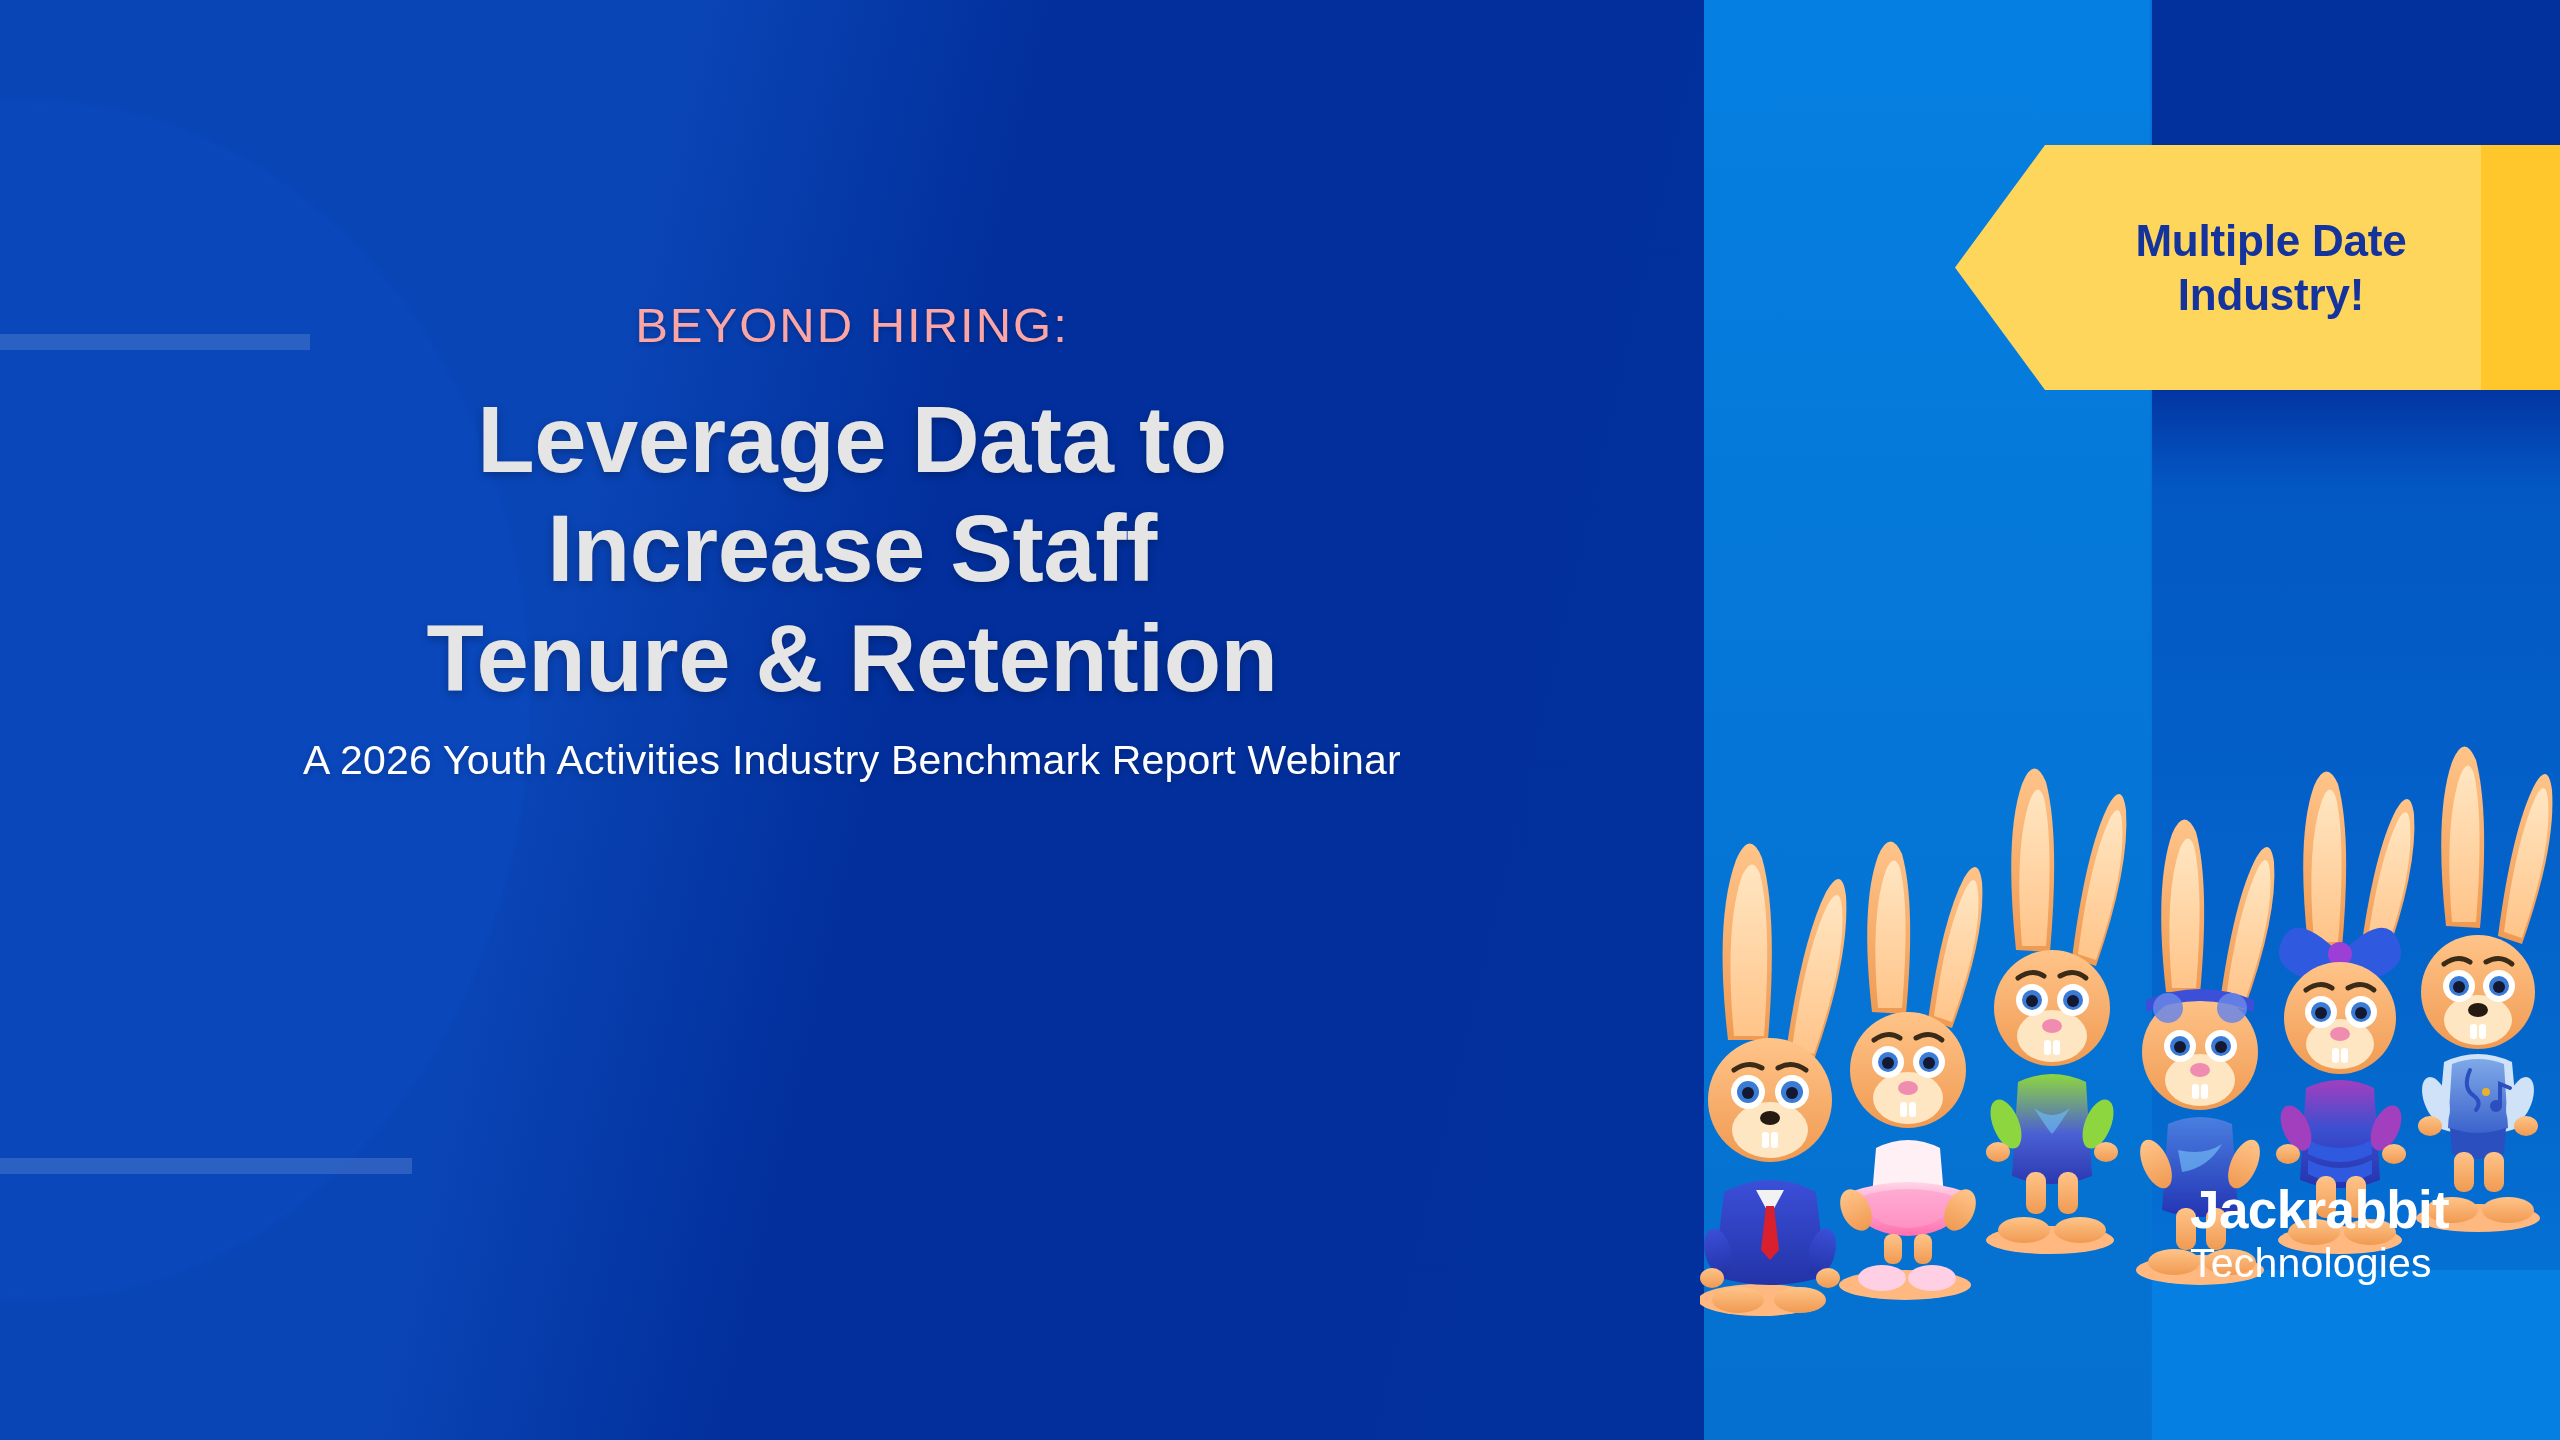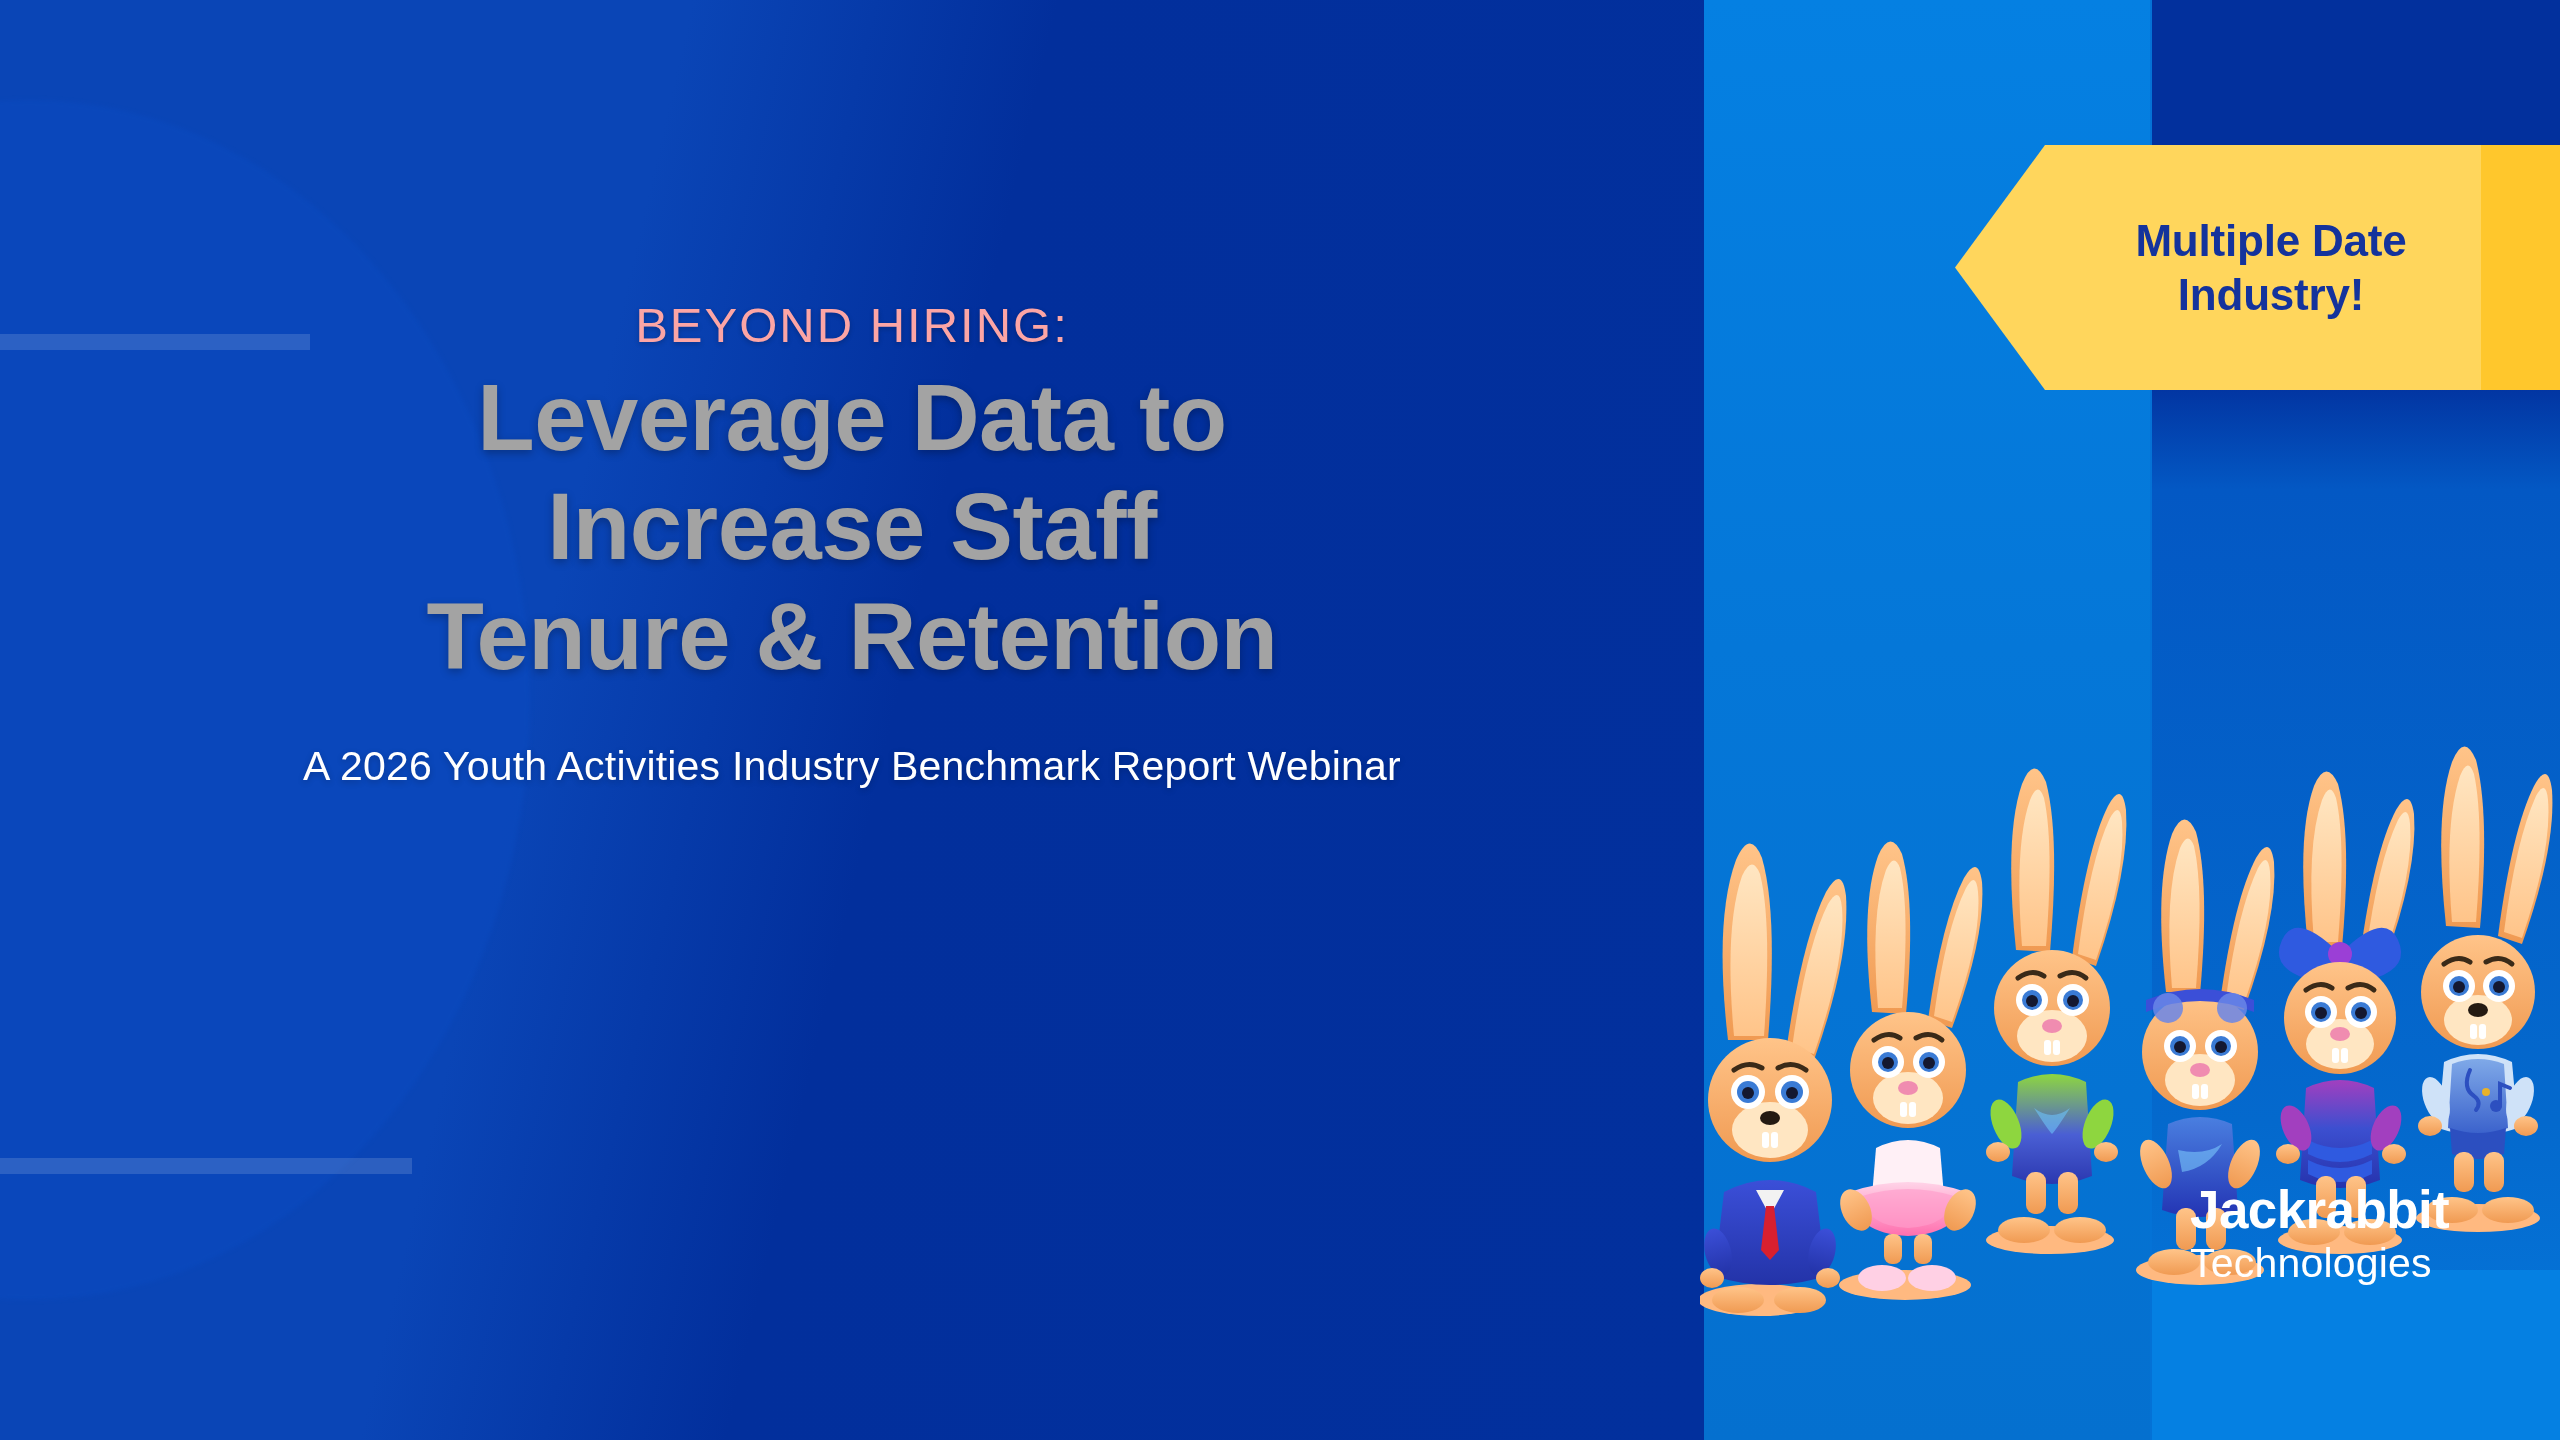--- a/index.html
+++ b/index.html
@@ -49,35 +49,35 @@
   }
   .eyebrow{
     color:#fca5a5;
     font-size:49px;
     font-weight:400;
     letter-spacing:2.0px;
     line-height:1.05;
     text-shadow:0 2px 5px rgba(0,0,0,.22);
   }
   .headline{
-    color:#a3a3a3;
+    color:#e5e5e5;
     font-size:94px;
     font-weight:700;
     line-height:1.16;
     letter-spacing:-.5px;
-    margin-top:12px;
+    margin-top:34px;
     max-width:1180px;
     text-shadow:0 3px 9px rgba(0,0,0,.27);
   }
   .subhead{
     color:#ffffff;
     font-size:41px;
     font-weight:400;
     letter-spacing:.2px;
-    margin-top:52px;
+    margin-top:24px;
     text-shadow:0 2px 6px rgba(0,0,0,.22);
   }
 
   
   .right-panel{
     position:absolute;
     left:1704px; top:0;
     width:856px; height:1440px;
     overflow:hidden;
     background:#0472d6;

